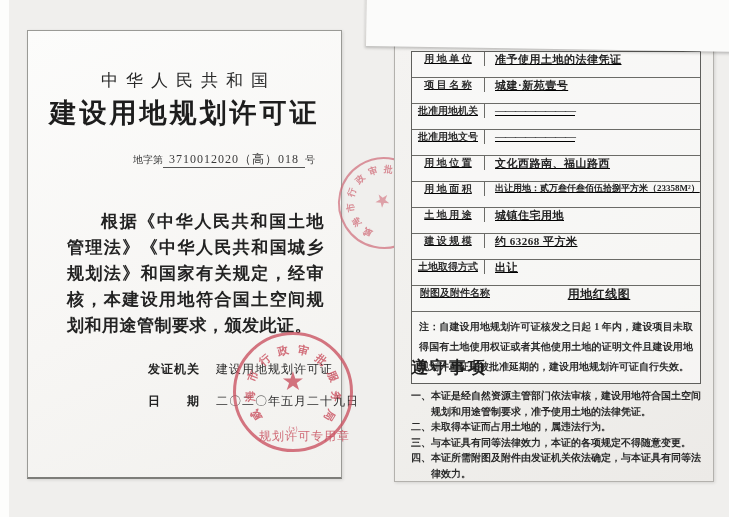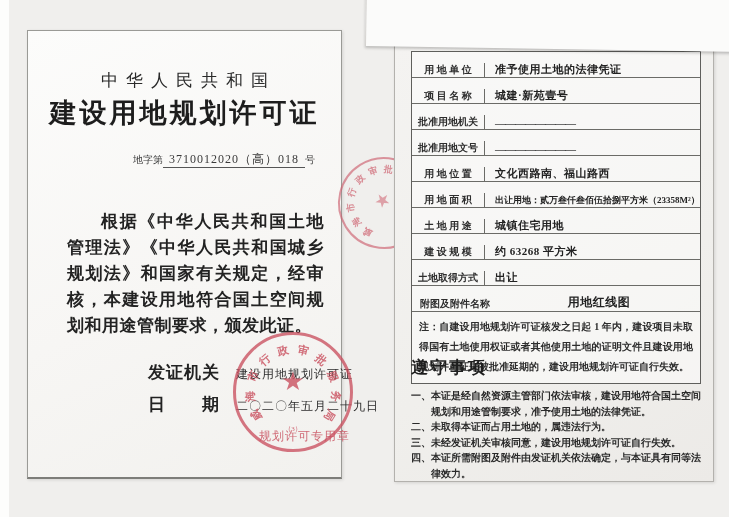--- a/index.html
+++ b/index.html
@@ -16,21 +16,21 @@
     font-size:17px;letter-spacing:8px;color:#2a2a2a;font-weight:500;text-indent:8px;}
   .cert-title{position:absolute;left:0;top:64px;width:100%;text-align:center;
     font-size:27px;font-weight:bold;letter-spacing:3px;color:#1d1d1d;}
   .serial{position:absolute;right:26px;top:120px;font-size:10px;color:#3a3a3a;}
   .serial .num{font-size:12px;border-bottom:1px solid #555;padding:0 6px 1px 6px;letter-spacing:1px;}
   .body-text{position:absolute;left:17px;right:17px;top:178px;
     font-size:17px;line-height:26px;font-weight:600;color:#222;
     text-align:justify;text-indent:2em;letter-spacing:.5px;margin-left:22px;}
   .issue-row{position:absolute;left:120px;top:330px;display:flex;align-items:baseline;gap:16px;}
   .issue-row.date{top:362px;}
-  .issue-label{font-size:17px;font-weight:bold;color:#222;white-space:pre;letter-spacing:1px;}
+  .issue-label{font-size:12px;font-weight:bold;color:#222;white-space:pre;letter-spacing:1px;}
   .issue-value{font-size:12px;color:#2c2c2c;letter-spacing:1px;white-space:nowrap;}
 
   
   .seal{position:absolute;border-radius:50%;pointer-events:none;}
   .seal-main{left:205px;top:301px;width:114px;height:114px;z-index:4;
     border:3px solid rgba(201,80,95,.78);}
   .seal-star{position:absolute;left:0;top:34px;width:100%;text-align:center;
     font-size:26px;color:rgba(201,80,95,.8);line-height:1;}
   .seal-cap{position:absolute;left:0;top:93px;width:100%;text-align:right;
     font-size:12px;color:rgba(201,80,95,.85);letter-spacing:1px;}
@@ -46,21 +46,21 @@
   
   .page-right{position:absolute;left:394px;top:42px;width:318px;height:438px;z-index:2;
     background:linear-gradient(150deg,#f4f3f1 0%,#f0efec 60%,#eceae7 100%);
     border:1px solid #b3b1ad;box-shadow:1px 1px 3px rgba(0,0,0,.12);}
   .overlay-sheet{position:absolute;left:365px;top:-12px;width:378px;height:58px;z-index:3;
     background:#fbfbfa;transform:rotate(0.9deg);transform-origin:left bottom;
     border-left:1px solid #d4d2cf;box-shadow:0 2px 3px rgba(0,0,0,.22);}
 
   .info-table{position:absolute;left:16px;top:8px;width:288px;border:1px solid #5f5f5c;
     background:rgba(255,255,255,.45);}
-  .t-row{display:flex;border-bottom:1px solid #6b6b67;height:25px;align-items:flex-end;}
+  .t-row{display:flex;border-bottom:1px solid #6b6b67;height:25px;align-items:flex-start;text-decoration:underline;}
   .t-label{width:72px;flex:0 0 72px;border-right:1px solid #6b6b67;display:flex;
     align-items:center;justify-content:center;font-size:10px;color:#2e2e2e;font-weight:600;
     white-space:pre;}
   .t-value{flex:1;display:flex;align-items:center;padding-left:10px;font-size:11px;
     color:#222;font-weight:600;letter-spacing:.5px;white-space:nowrap;overflow:hidden;}
   .t-row:nth-child(6) .t-value{font-size:9px;letter-spacing:0;}
   .t-row:nth-child(3) .t-value,.t-row:nth-child(4) .t-value{color:#3c3c3c;letter-spacing:-1px;}
   .t-row:last-of-type{height:26px;}
   .t-row.no-divider .t-label{border-right:none;width:86px;flex:0 0 86px;}
   .t-row.no-divider .t-value{justify-content:center;padding-left:0;font-size:12px;}
@@ -175,21 +175,21 @@
         <div class="rule">
           <span class="rule-num">一、</span>
           <span class="rule-text">本证是经自然资源主管部门依法审核，建设用地符合国土空间规划和用途管制要求，准予使用土地的法律凭证。</span>
         </div>
         <div class="rule">
           <span class="rule-num">二、</span>
           <span class="rule-text">未取得本证而占用土地的，属违法行为。</span>
         </div>
         <div class="rule">
           <span class="rule-num">三、</span>
-          <span class="rule-text">未经发证机关审核同意，建设用地规划许可证自行失效。</span>
+          <span class="rule-text">与本证具有同等法律效力，本证的各项规定不得随意变更。</span>
         </div>
         <div class="rule">
           <span class="rule-num">四、</span>
           <span class="rule-text">本证所需附图及附件由发证机关依法确定，与本证具有同等法律效力。</span>
         </div>
       </div>
   </div>
 
   <div class="overlay-sheet"></div>
 </div>

